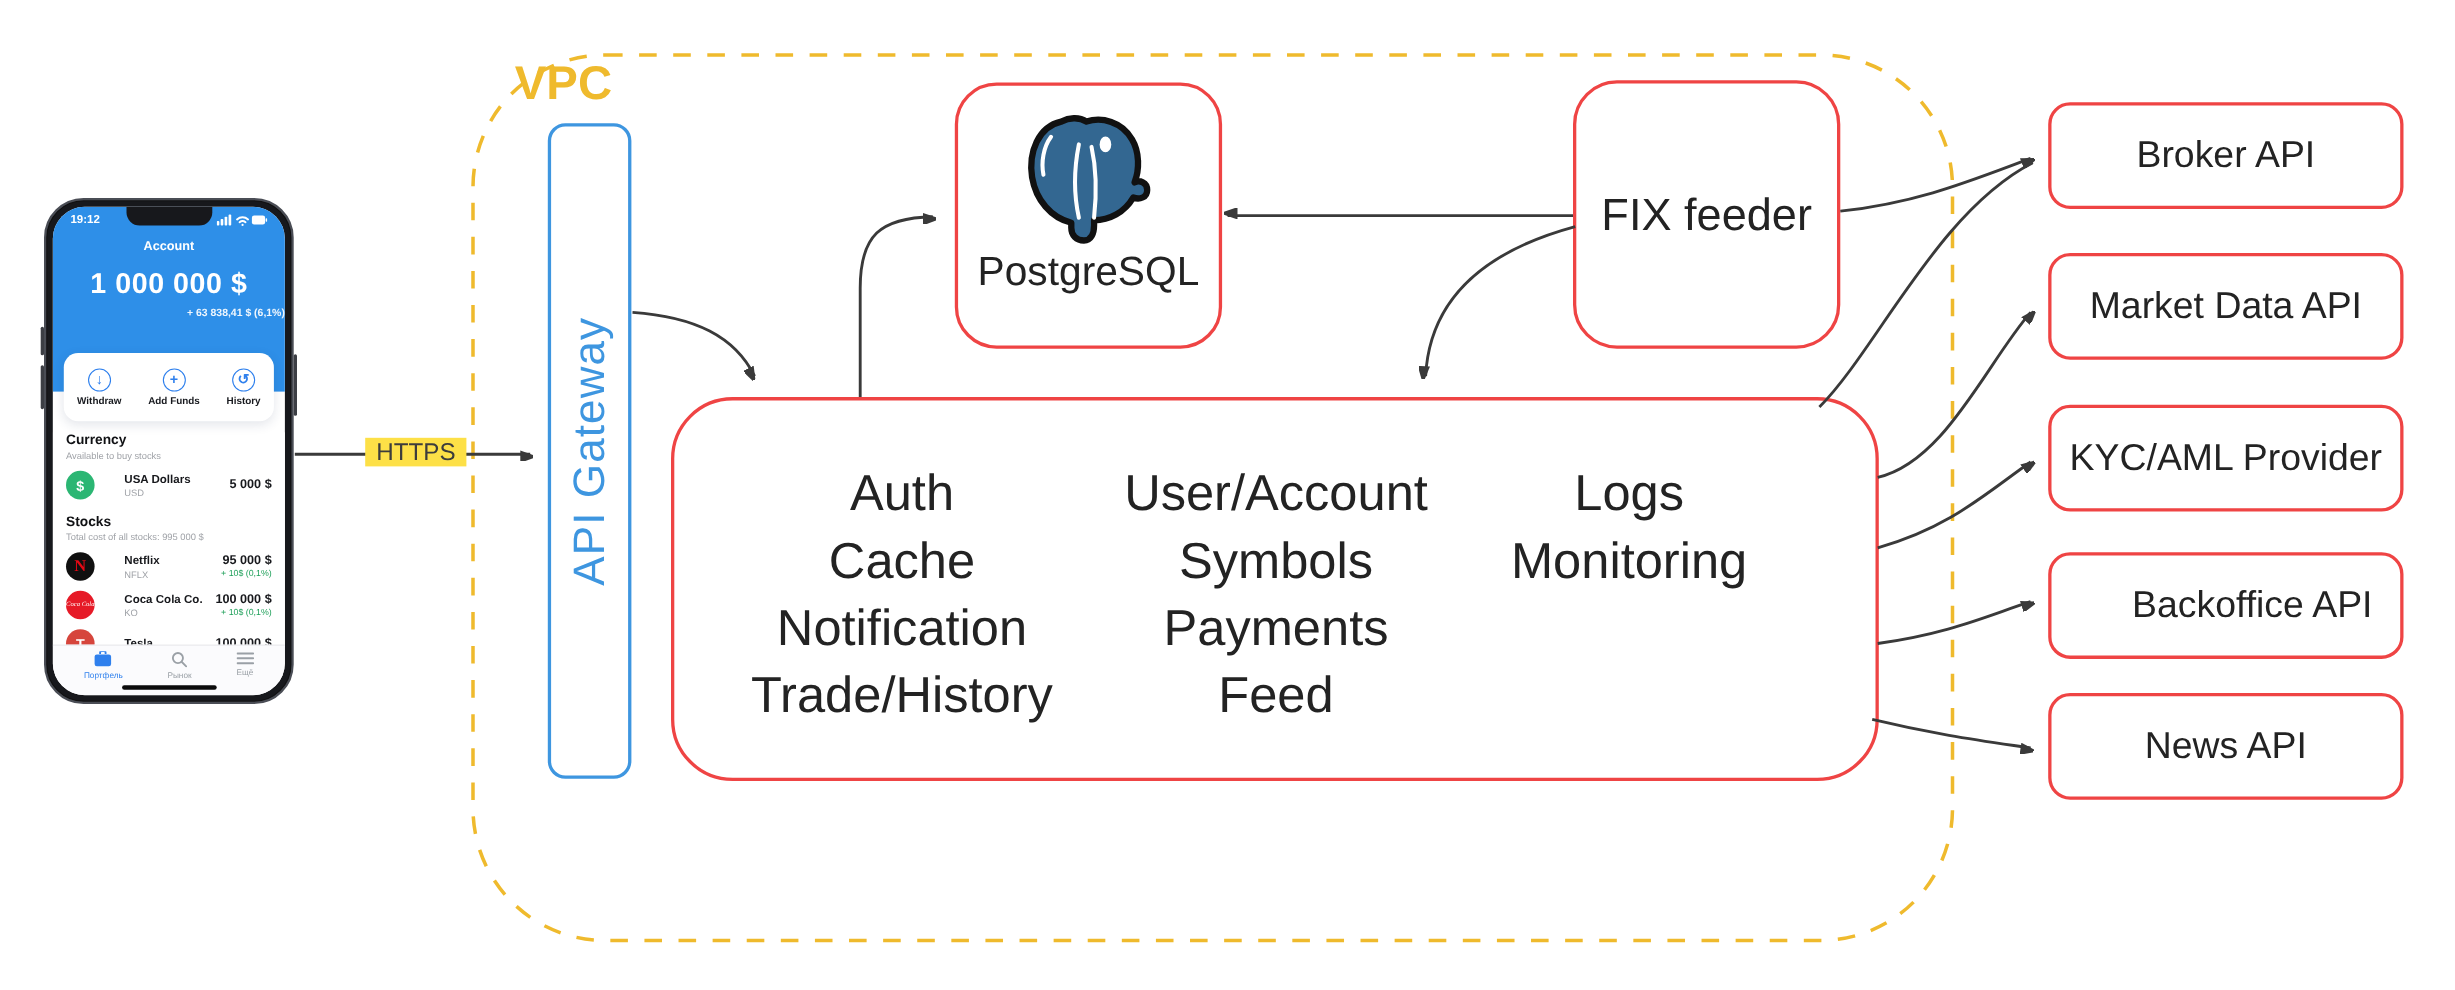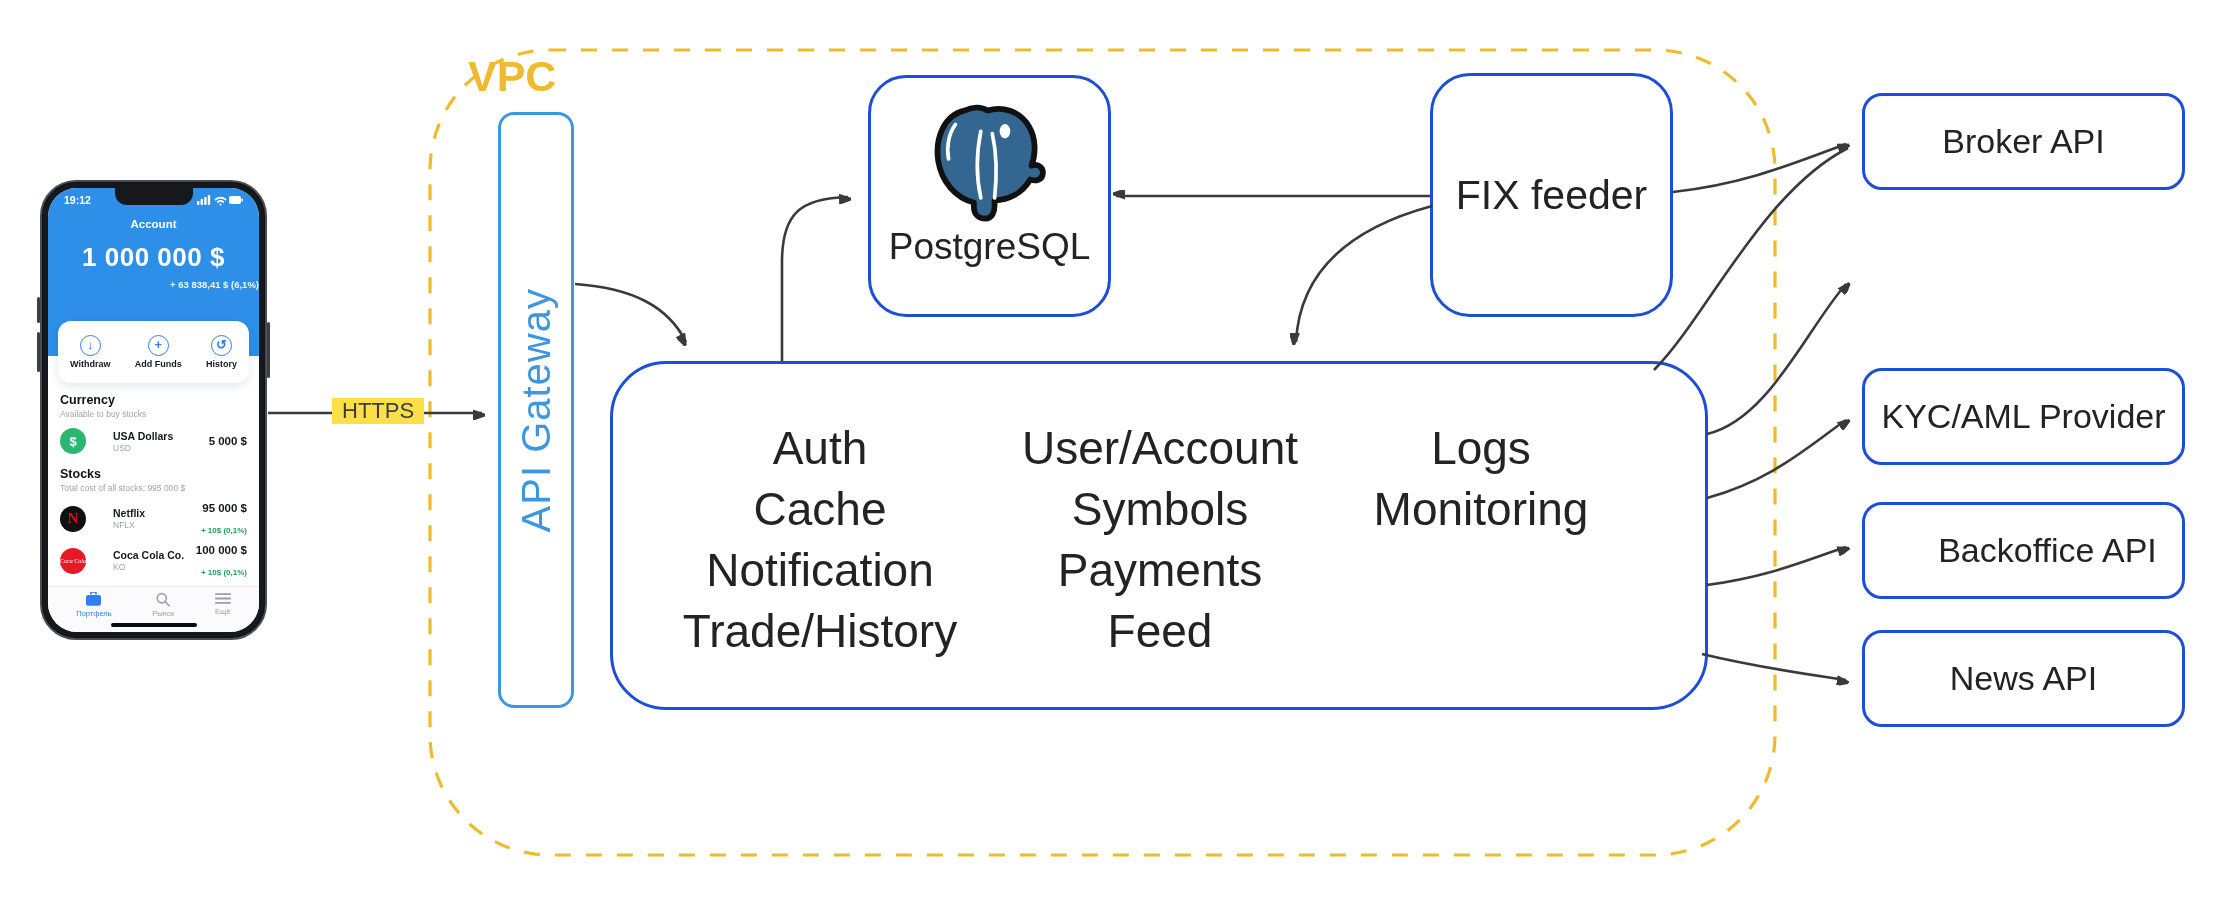--- a/index.html
+++ b/index.html
@@ -1,20 +1,20 @@
 <!DOCTYPE html>
 <html><head>
 <meta charset="utf-8">
 <style>
   * { margin:0; padding:0; box-sizing:border-box; }
   html,body { background:#fff; font-family:"Liberation Sans", sans-serif; }
   #canvas { position:relative; width:2232px; height:900px; background:#fff; overflow:hidden; }
 
   
-  .node { position:absolute; background:#fff; border:3px solid #1d4ed8; display:flex;
+  .node { position:absolute; background:#fff; border:3px solid #ef4444; display:flex;
           align-items:center; justify-content:center; color:#232323; z-index:2; }
   .api-gateway { left:498px; top:112px; width:76px; height:596px; border:3px solid #3E96E0;
                  border-radius:16px; }
   .api-gateway .vtext { writing-mode:vertical-rl; transform:rotate(180deg); font-size:40px;
                         color:#3E96E0; letter-spacing:1px; }
   .postgres { left:868px; top:75px; width:243px; height:242px; border-radius:38px;
               flex-direction:column; justify-content:flex-start; padding-top:18px; }
   .postgres .pg-label { font-size:37px; margin-top:2px; }
   .fix-feeder { left:1430px; top:73px; width:243px; height:244px; border-radius:40px; font-size:41px;text-align:center; }
   .services { left:610px; top:361px; width:1098px; height:349px; border-radius:56px; }
@@ -69,21 +69,21 @@
   .coin-nflx { background:#101010; color:#E50914; font-size:15px; font-weight:700;
                font-family:"Liberation Serif", serif; }
   .coin-ko { background:#E61A27; color:#fff; font-size:6px; font-style:italic;
              font-family:"Liberation Serif", serif; }
   .coin-tsla { background:#D6453C; color:#fff; font-size:13px; font-weight:700; }
   .row-main { margin-left:27px; }
   .row-name { font-size:10.5px; font-weight:600; color:#17181c; }
   .row-tick { font-size:8.5px; color:#a0a3a8; margin-top:1px; }
   .row-right { margin-left:auto; text-align:right; }
   .row-val { font-size:11.5px; font-weight:700; color:#17181c; }
-  .row-chg { font-size:8px; font-weight:700; color:#1FA05A; margin-top:12px; }
+  .row-chg { font-size:8px; font-weight:400; color:#1FA05A; margin-top:1px; }
   .tabbar { position:absolute; left:0; right:0; bottom:0; height:46px; background:#fbfbfd;
             border-top:1px solid #e8e9ec; display:flex; justify-content:space-around;
             padding:5px 8px 0; z-index:3; }
   .tab { display:flex; flex-direction:column; align-items:center; gap:2px; }
   .tab-lb { font-size:7.5px; }
   .tab-active .tab-lb { color:#2F80ED; } .tab-idle .tab-lb { color:#9aa0a6; }
   .homebar { position:absolute; left:50%; bottom:5px; transform:translateX(-50%); width:86px;
              height:4.5px; background:#0b0b0c; border-radius:3px; z-index:4; }
 </style>
 </head>
@@ -254,20 +254,23 @@
     <div>Feed</div>
   </div>
   <div class="svc-col svc-col-3">
     <div>Logs</div>
     <div>Monitoring</div>
   </div>
 
   <div class="node ext-box" style="top:93px;">
       <span>Broker API</span>
     </div>
+  <div class="node ext-box" style="top:230px;">
+      <span>Market Data API</span>
+    </div>
   <div class="node ext-box" style="top:368px;">
       <span>KYC/AML Provider</span>
     </div>
   <div class="node ext-box" style="top:502px;padding-left:48px;">
       <span>Backoffice API</span>
     </div>
   <div class="node ext-box" style="top:630px;">
       <span>News API</span>
     </div>
 

